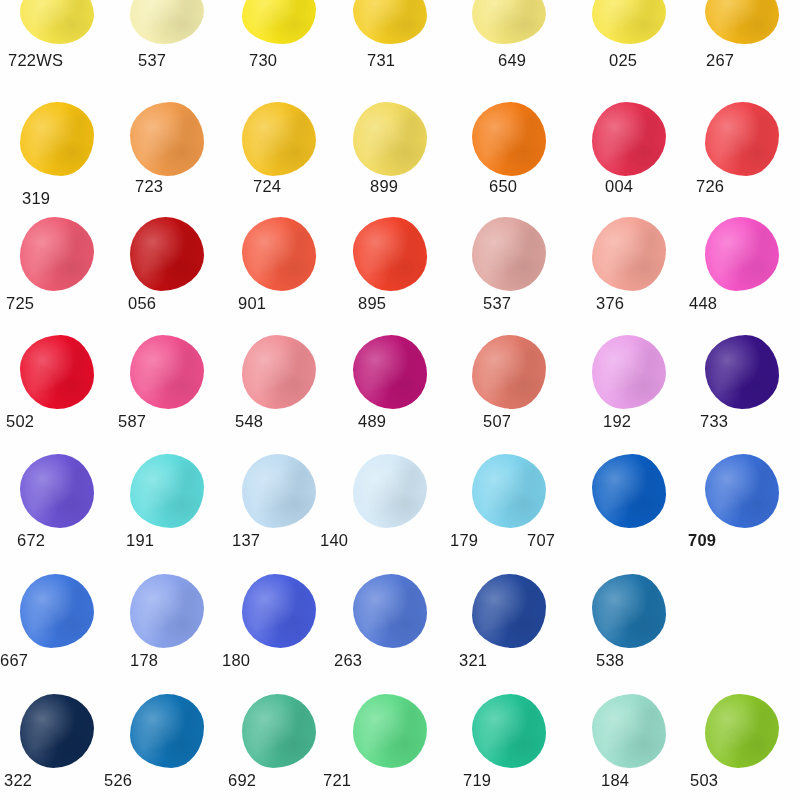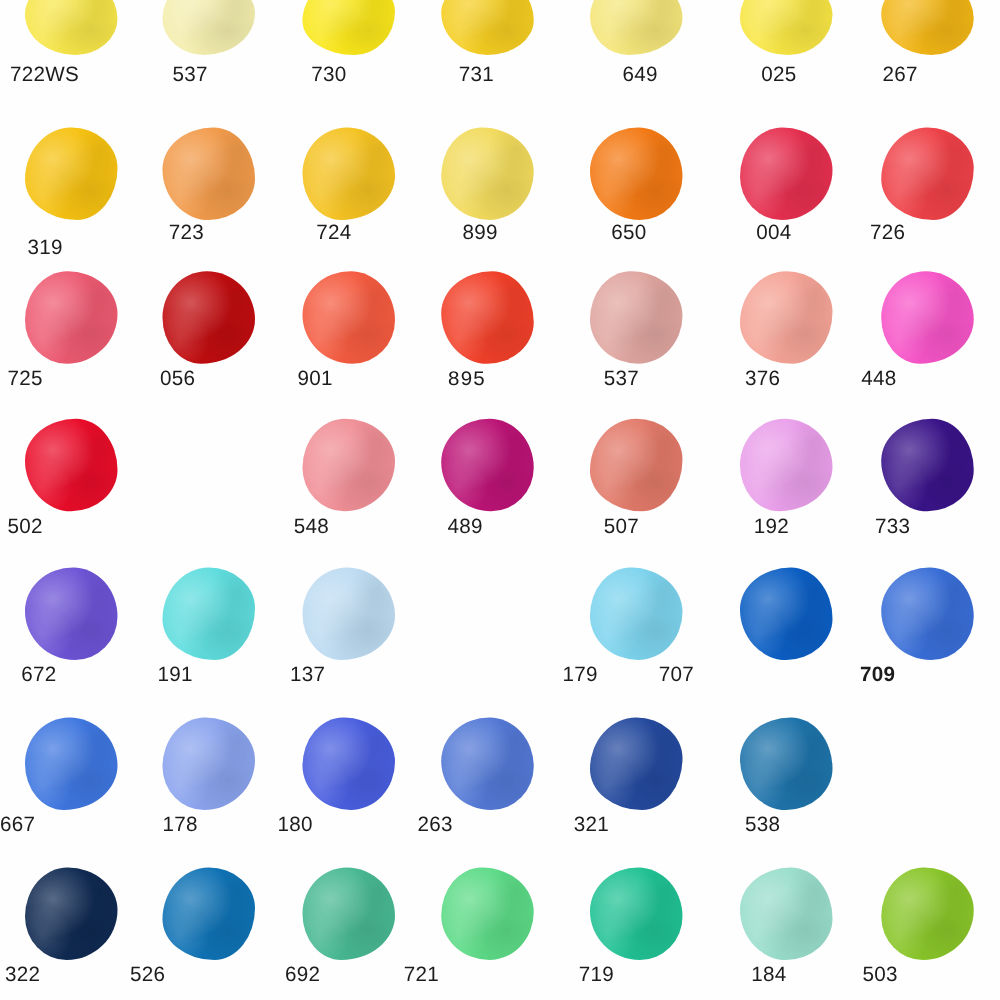--- a/index.html
+++ b/index.html
@@ -174,21 +174,21 @@
     <div class="swatch-cell row-2" style="left: 222px; top: 215px;">
       <div class="blob-wrap">
         <div class="blob v1" title="#f55c41" style="background: rgb(245, 92, 65);"></div>
       </div>
       <span class="label" style="position: absolute; left: 16px; top: 78px;">901</span>
     </div>
     <div class="swatch-cell row-2" style="left: 333px; top: 215px;">
       <div class="blob-wrap">
         <div class="blob v4" title="#f2412a" style="background: rgb(242, 65, 42);"></div>
       </div>
-      <span class="label" style="position: absolute; left: 25px; top: 78px; font-family: Liberation Mono, monospace;">895</span>
+      <span class="label" style="position: absolute; left: 25px; top: 78px;">895</span>
     </div>
     <div class="swatch-cell row-2" style="left: 452px; top: 215px;">
       <div class="blob-wrap">
         <div class="blob v6" title="#e0a6a0" style="background: rgb(224, 166, 160);"></div>
       </div>
       <span class="label" style="position: absolute; left: 31px; top: 78px;">537</span>
     </div>
     <div class="swatch-cell row-2" style="left: 572px; top: 215px;">
       <div class="blob-wrap">
         <div class="blob v3" title="#f5a497" style="background: rgb(245, 164, 151);"></div>
@@ -200,20 +200,26 @@
         <div class="blob v5" title="#f755c8" style="background: rgb(247, 85, 200);"></div>
       </div>
       <span class="label" style="position: absolute; left: 4px; top: 78px;">448</span>
     </div>
     <div class="swatch-cell row-3" style="left: 0px; top: 333px;">
       <div class="blob-wrap">
         <div class="blob v4" title="#ea0d2a" style="background: rgb(234, 13, 42);"></div>
       </div>
       <span class="label" style="position: absolute; left: 6px; top: 78px;">502</span>
     </div>
+    <div class="swatch-cell row-3" style="left: 110px; top: 333px;">
+      <div class="blob-wrap">
+        <div class="blob v6" title="#f2508f" style="background: rgb(242, 80, 143);"></div>
+      </div>
+      <span class="label" style="position: absolute; left: 8px; top: 78px;">587</span>
+    </div>
     <div class="swatch-cell row-3" style="left: 222px; top: 333px;">
       <div class="blob-wrap">
         <div class="blob v2" title="#f08f96" style="background: rgb(240, 143, 150);"></div>
       </div>
       <span class="label" style="position: absolute; left: 13px; top: 78px;">548</span>
     </div>
     <div class="swatch-cell row-3" style="left: 333px; top: 333px;">
       <div class="blob-wrap">
         <div class="blob v1" title="#bc1476" style="background: rgb(188, 20, 118);"></div>
       </div>
@@ -247,20 +253,26 @@
       <div class="blob-wrap">
         <div class="blob v3" title="#5fddde" style="background: rgb(95, 221, 222);"></div>
       </div>
       <span class="label" style="position: absolute; left: 16px; top: 78px;">191</span>
     </div>
     <div class="swatch-cell row-4" style="left: 222px; top: 452px;">
       <div class="blob-wrap">
         <div class="blob v5" title="#bedcf2" style="background: rgb(190, 220, 242);"></div>
       </div>
       <span class="label" style="position: absolute; left: 10px; top: 78px;">137</span>
+    </div>
+    <div class="swatch-cell row-4" style="left: 333px; top: 452px;">
+      <div class="blob-wrap">
+        <div class="blob v2" title="#d4e9f7" style="background: rgb(212, 233, 247);"></div>
+      </div>
+      <span class="label" style="position: absolute; left: -13px; top: 78px;">140</span>
     </div>
     <div class="swatch-cell row-4" style="left: 452px; top: 452px;">
       <div class="blob-wrap">
         <div class="blob v6" title="#7dd4ee" style="background: rgb(125, 212, 238);"></div>
       </div>
       <span class="label" style="position: absolute; left: -2px; top: 78px;">179</span>
     </div>
     <div class="swatch-cell row-4" style="left: 572px; top: 452px;">
       <div class="blob-wrap">
         <div class="blob v4" title="#0c5fc4" style="background: rgb(12, 95, 196);"></div>

